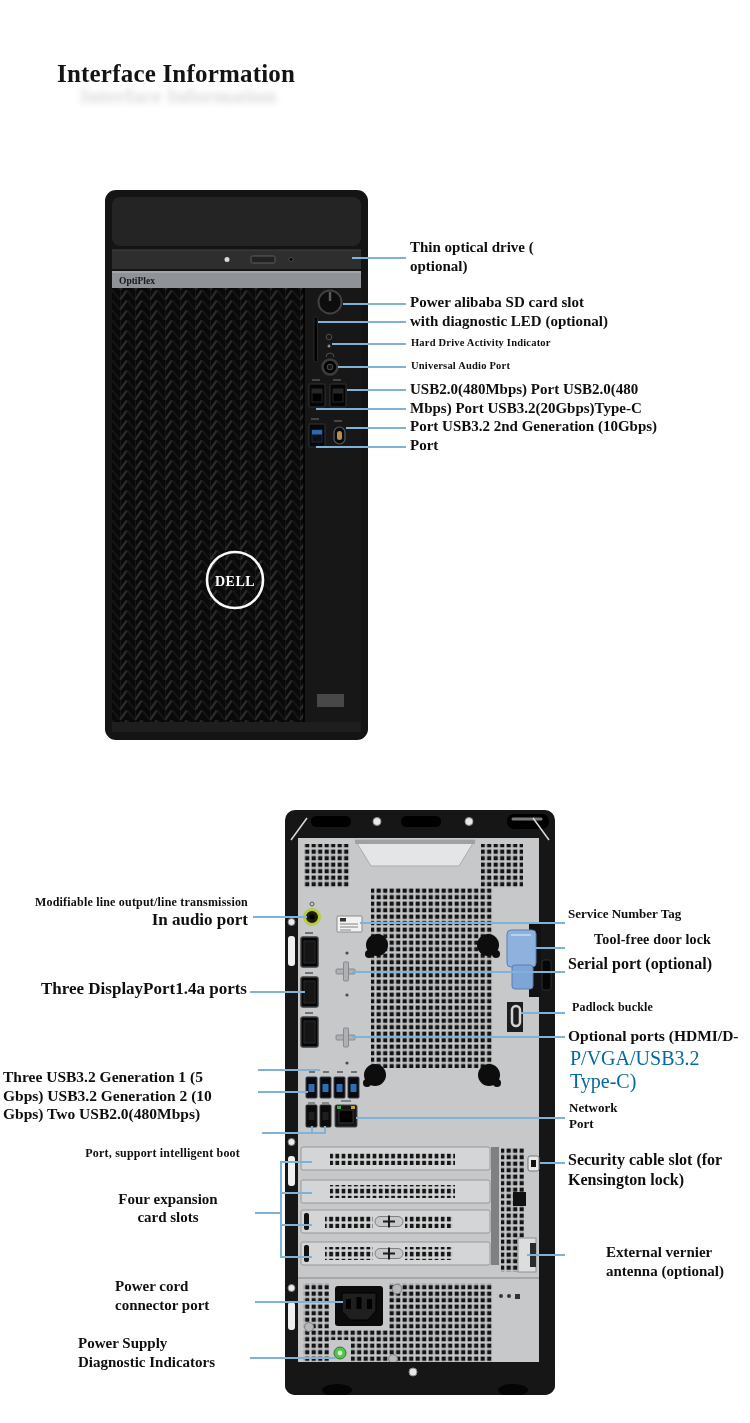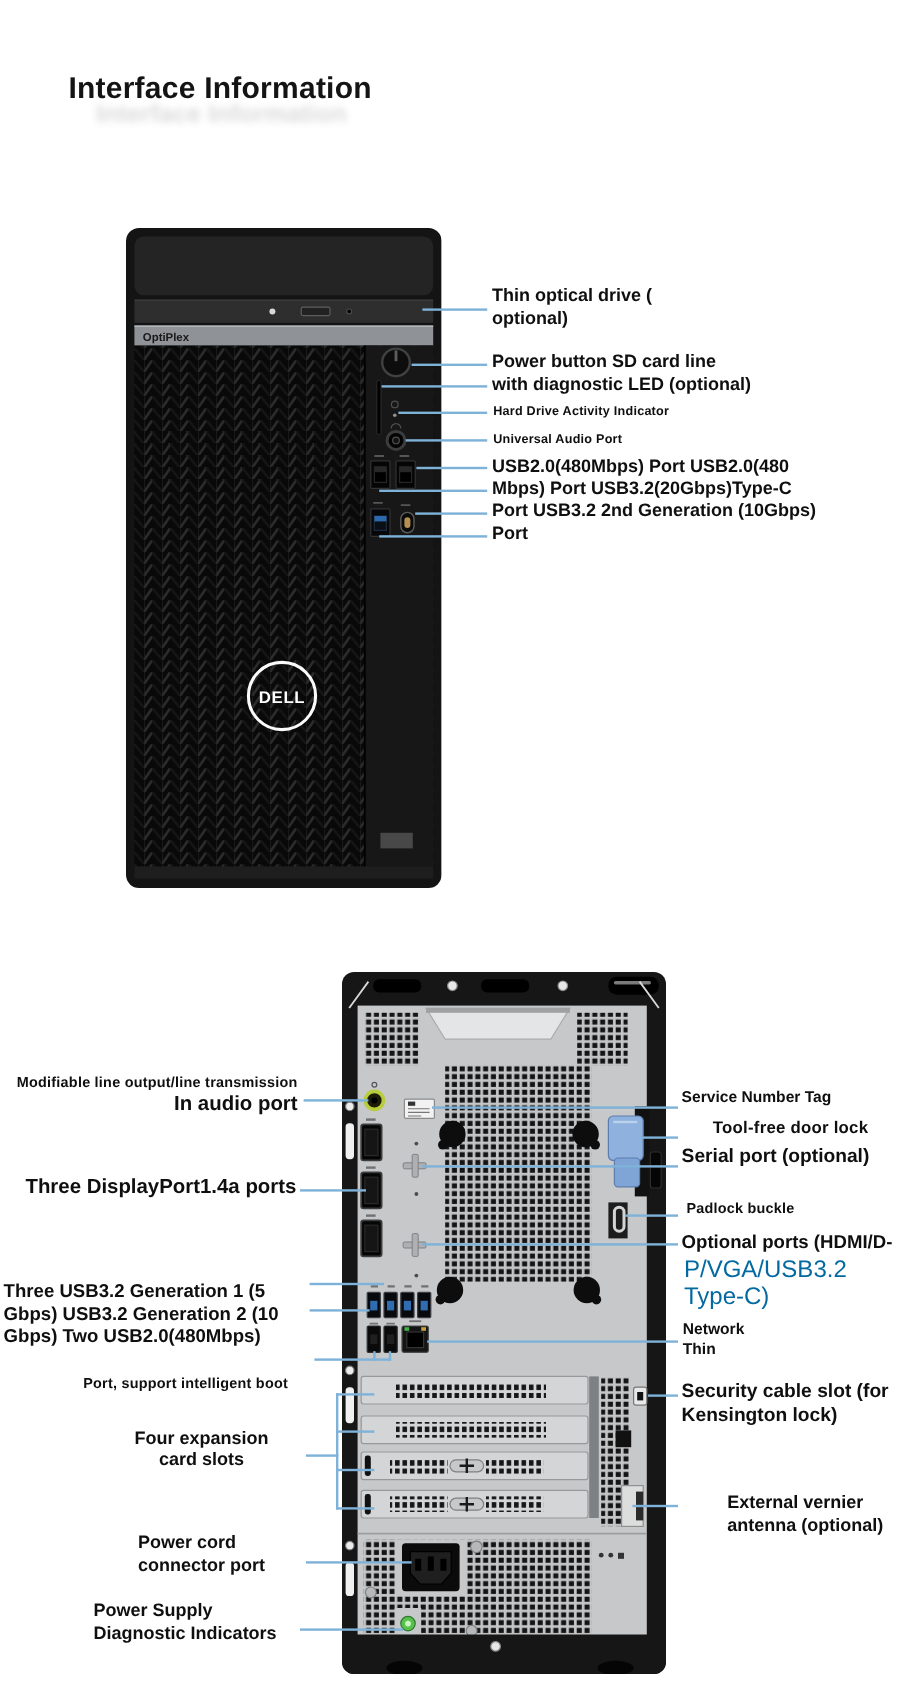--- a/index.html
+++ b/index.html
@@ -1,17 +1,17 @@
 <!DOCTYPE html>
 <html><head>
 <meta charset="utf-8">
 <style>
   html,body{margin:0;padding:0;background:#fff;}
   .page{position:relative;width:750px;height:1423px;background:#ffffff;
-        font-family:Liberation Sans, sans-serif;overflow:hidden;}
+        font-family:Liberation Serif, serif;overflow:hidden;}
   .title{position:absolute;left:57px;top:60px;font-size:25px;font-weight:bold;
          color:#141414;letter-spacing:.2px;}
   .title-ghost{position:absolute;left:80px;top:84px;font-size:21px;font-weight:bold;
          color:#8d8d8d;opacity:.32;filter:blur(3px);pointer-events:none;}
   .lbl{position:absolute;color:#0f0f0f;font-weight:bold;white-space:pre-line;line-height:1.22;}
   .lbl.small{letter-spacing:.2px;}
   .lbl.gray{font-weight:normal;color:#0369a1;}
   .lbl.right-al{text-align:right;}
   .lbl.center-al{text-align:center;}
   .ld{position:absolute;height:2px;background:#7fb2d9;}
@@ -102,21 +102,21 @@
   <div class="ld" style="left:318px;top:321px;width:88px;"></div>
   <div class="ld" style="left:332px;top:343px;width:74px;"></div>
   <div class="ld" style="left:338px;top:366px;width:68px;"></div>
   <div class="ld" style="left:347px;top:389px;width:59px;"></div>
   <div class="ld" style="left:316px;top:408px;width:90px;"></div>
   <div class="ld" style="left:346px;top:427px;width:60px;"></div>
   <div class="ld" style="left:316px;top:446px;width:90px;"></div>
 
   <div class="lbl" style="left:410px;top:238px;font-size:15px;line-height:18.5px;">Thin optical drive (
 optional)</div>
-  <div class="lbl" style="left:410px;top:293px;font-size:15px;line-height:18.5px;">Power button SD card line
+  <div class="lbl" style="left:410px;top:293px;font-size:15px;line-height:18.5px;">Power alibaba SD card slot
 with diagnostic LED (optional)</div>
   <div class="lbl small" style="left:411px;top:337px;font-size:10.5px;">Hard Drive Activity Indicator</div>
   <div class="lbl small" style="left:411px;top:360px;font-size:10.5px;">Universal Audio Port</div>
   <div class="lbl" style="left:410px;top:380px;font-size:15px;line-height:18.5px;">USB2.0(480Mbps) Port USB2.0(480
 Mbps) Port USB3.2(20Gbps)Type-C
 Port USB3.2 2nd Generation (10Gbps)
 Port</div>
 
   <div class="wm-box"></div>
 
@@ -335,19 +335,19 @@
 Diagnostic Indicators</div>
 
   <div class="lbl" style="left:568px;top:906px;font-size:13px;">Service Number Tag</div>
   <div class="lbl small" style="left:594px;top:931px;font-size:14px;">Tool-free door lock</div>
   <div class="lbl" style="left:568px;top:954px;font-size:16px;">Serial port (optional)</div>
   <div class="lbl small" style="left:572px;top:1000px;font-size:12px;">Padlock buckle</div>
   <div class="lbl" style="left:568px;top:1027px;font-size:15.5px;">Optional ports (HDMI/D-</div>
   <div class="lbl gray" style="left:570px;top:1047px;font-size:20px;line-height:23px;">P/VGA/USB3.2
 Type-C)</div>
   <div class="lbl" style="left:569px;top:1100px;font-size:13px;line-height:16px;">Network
-Thin</div>
+Port</div>
   <div class="lbl" style="left:568px;top:1150px;font-size:16px;line-height:20px;">Security cable slot (for
 Kensington lock)</div>
   <div class="lbl" style="left:570px;top:1243px;font-size:15px;line-height:19px;margin-left:36px;">External vernier
 antenna (optional)</div>
 
 </div>
 
 </body></html>

